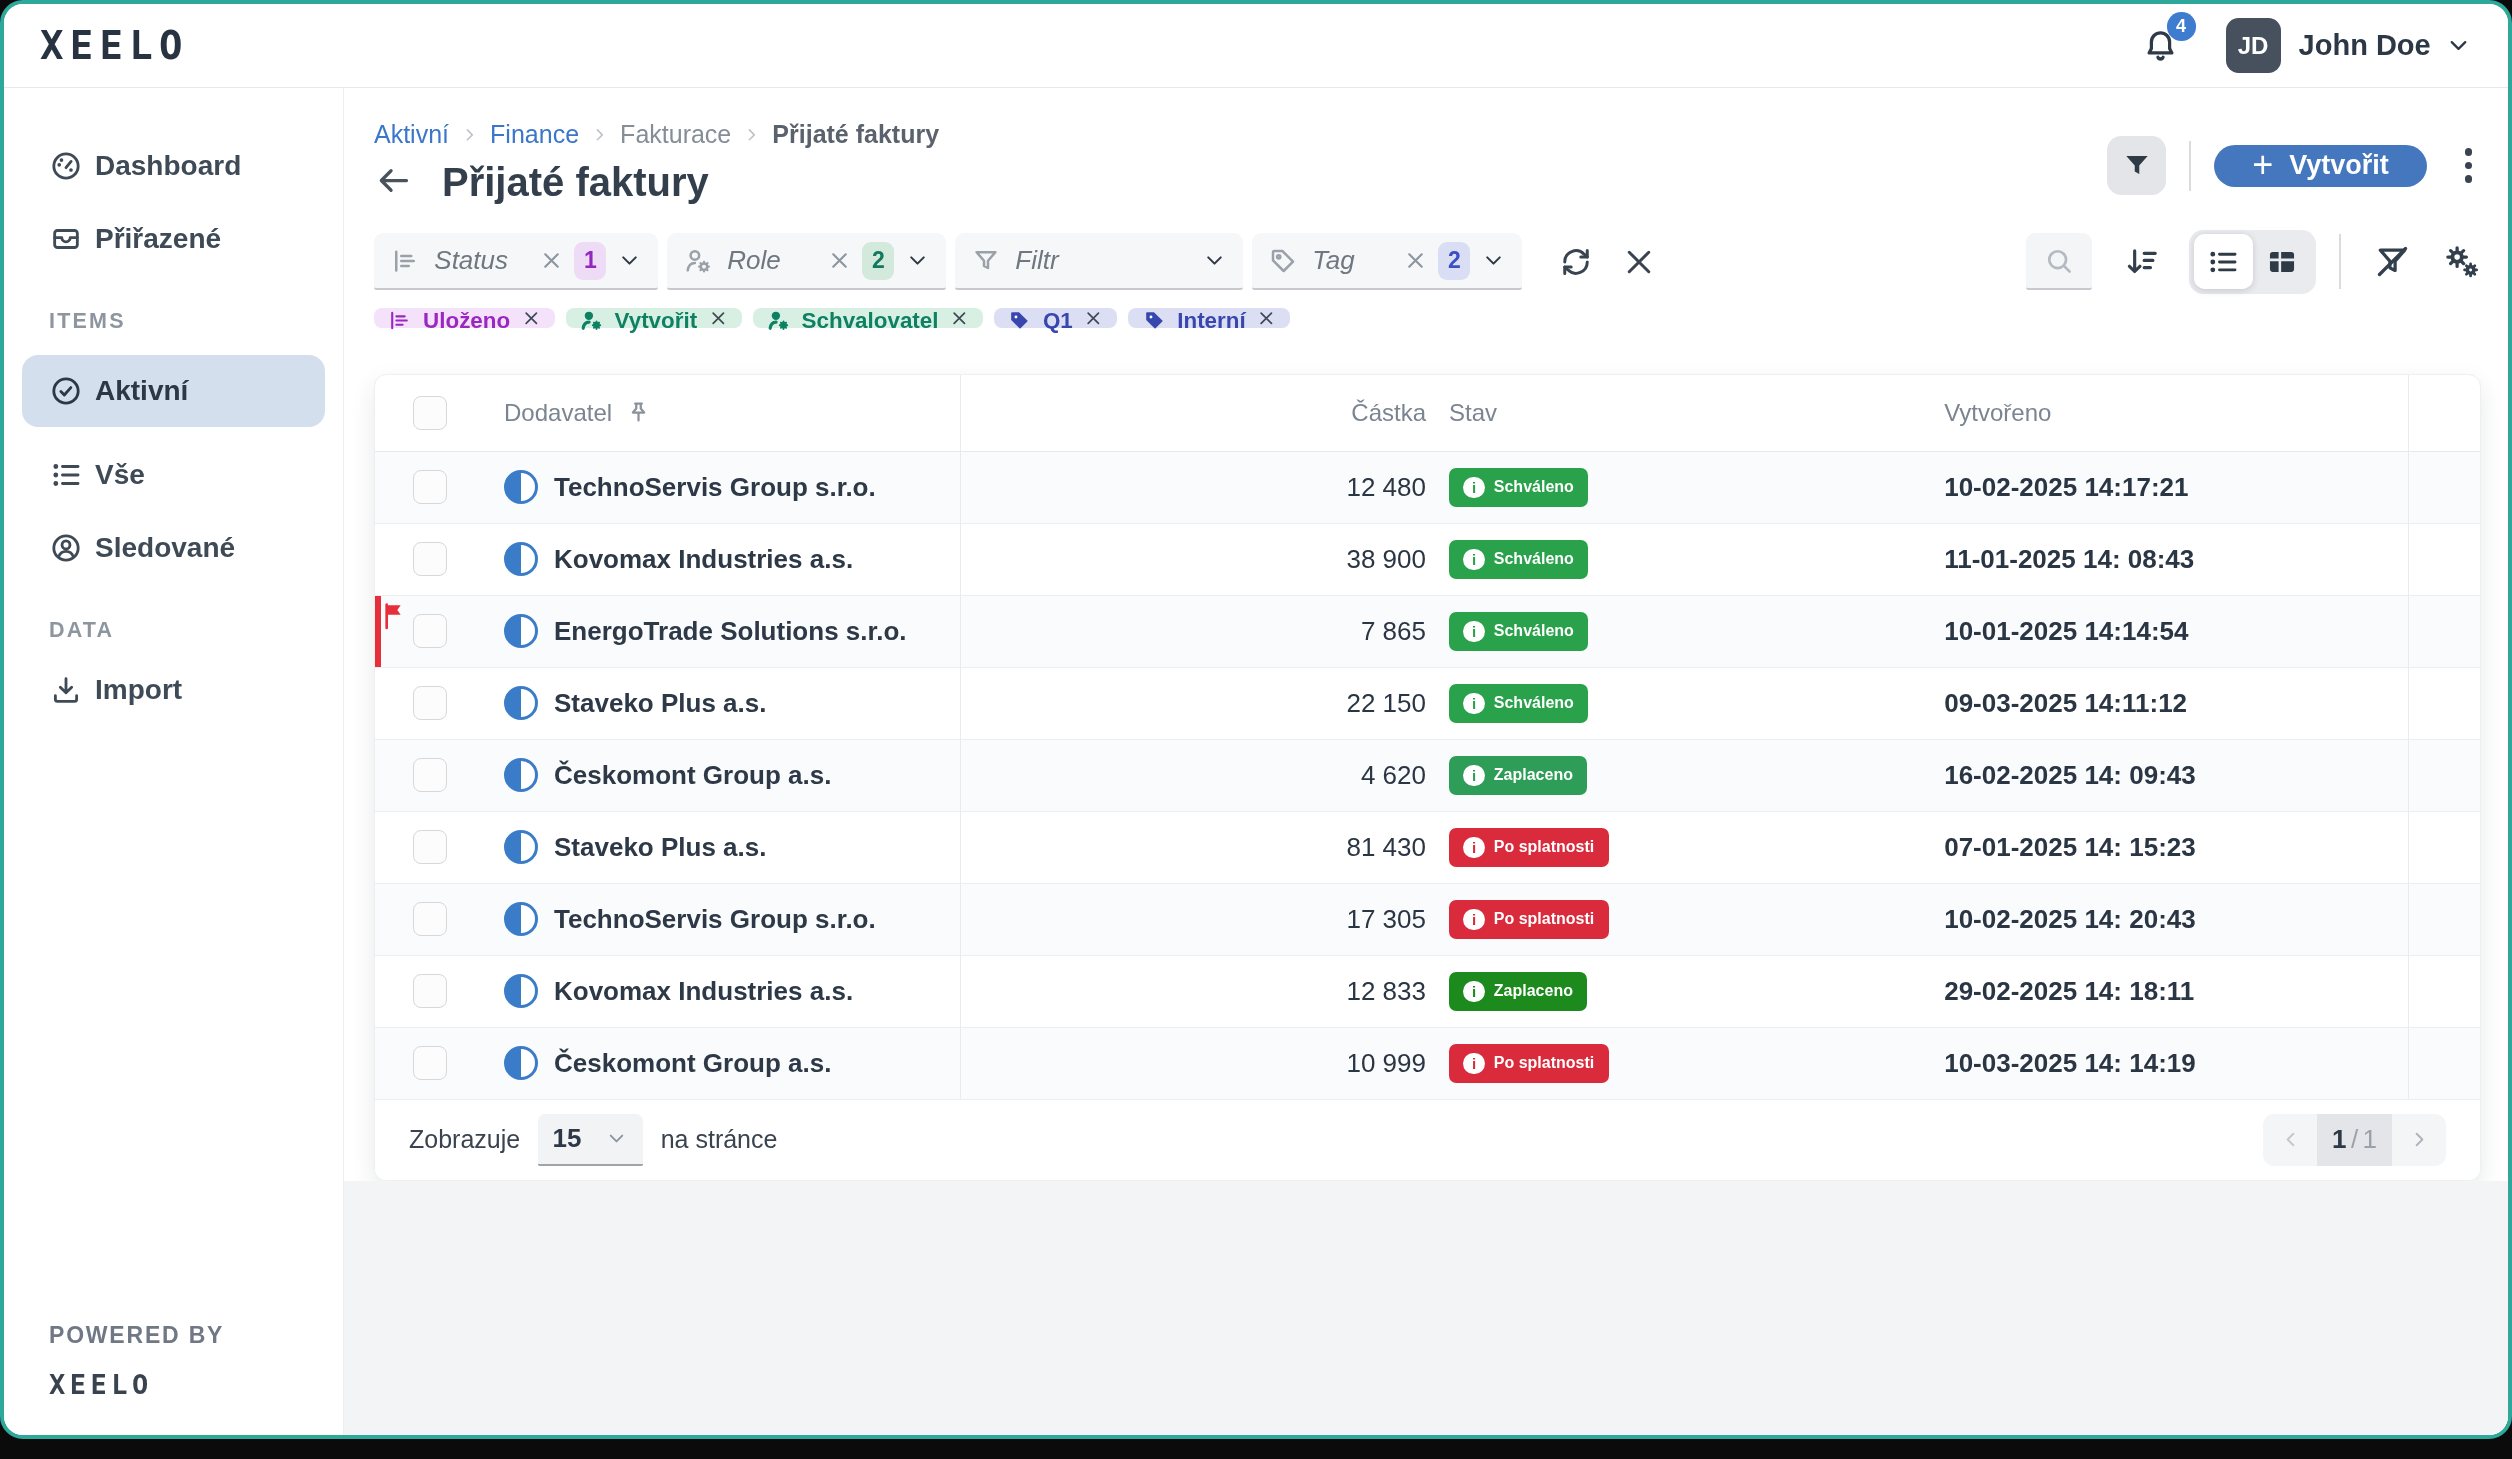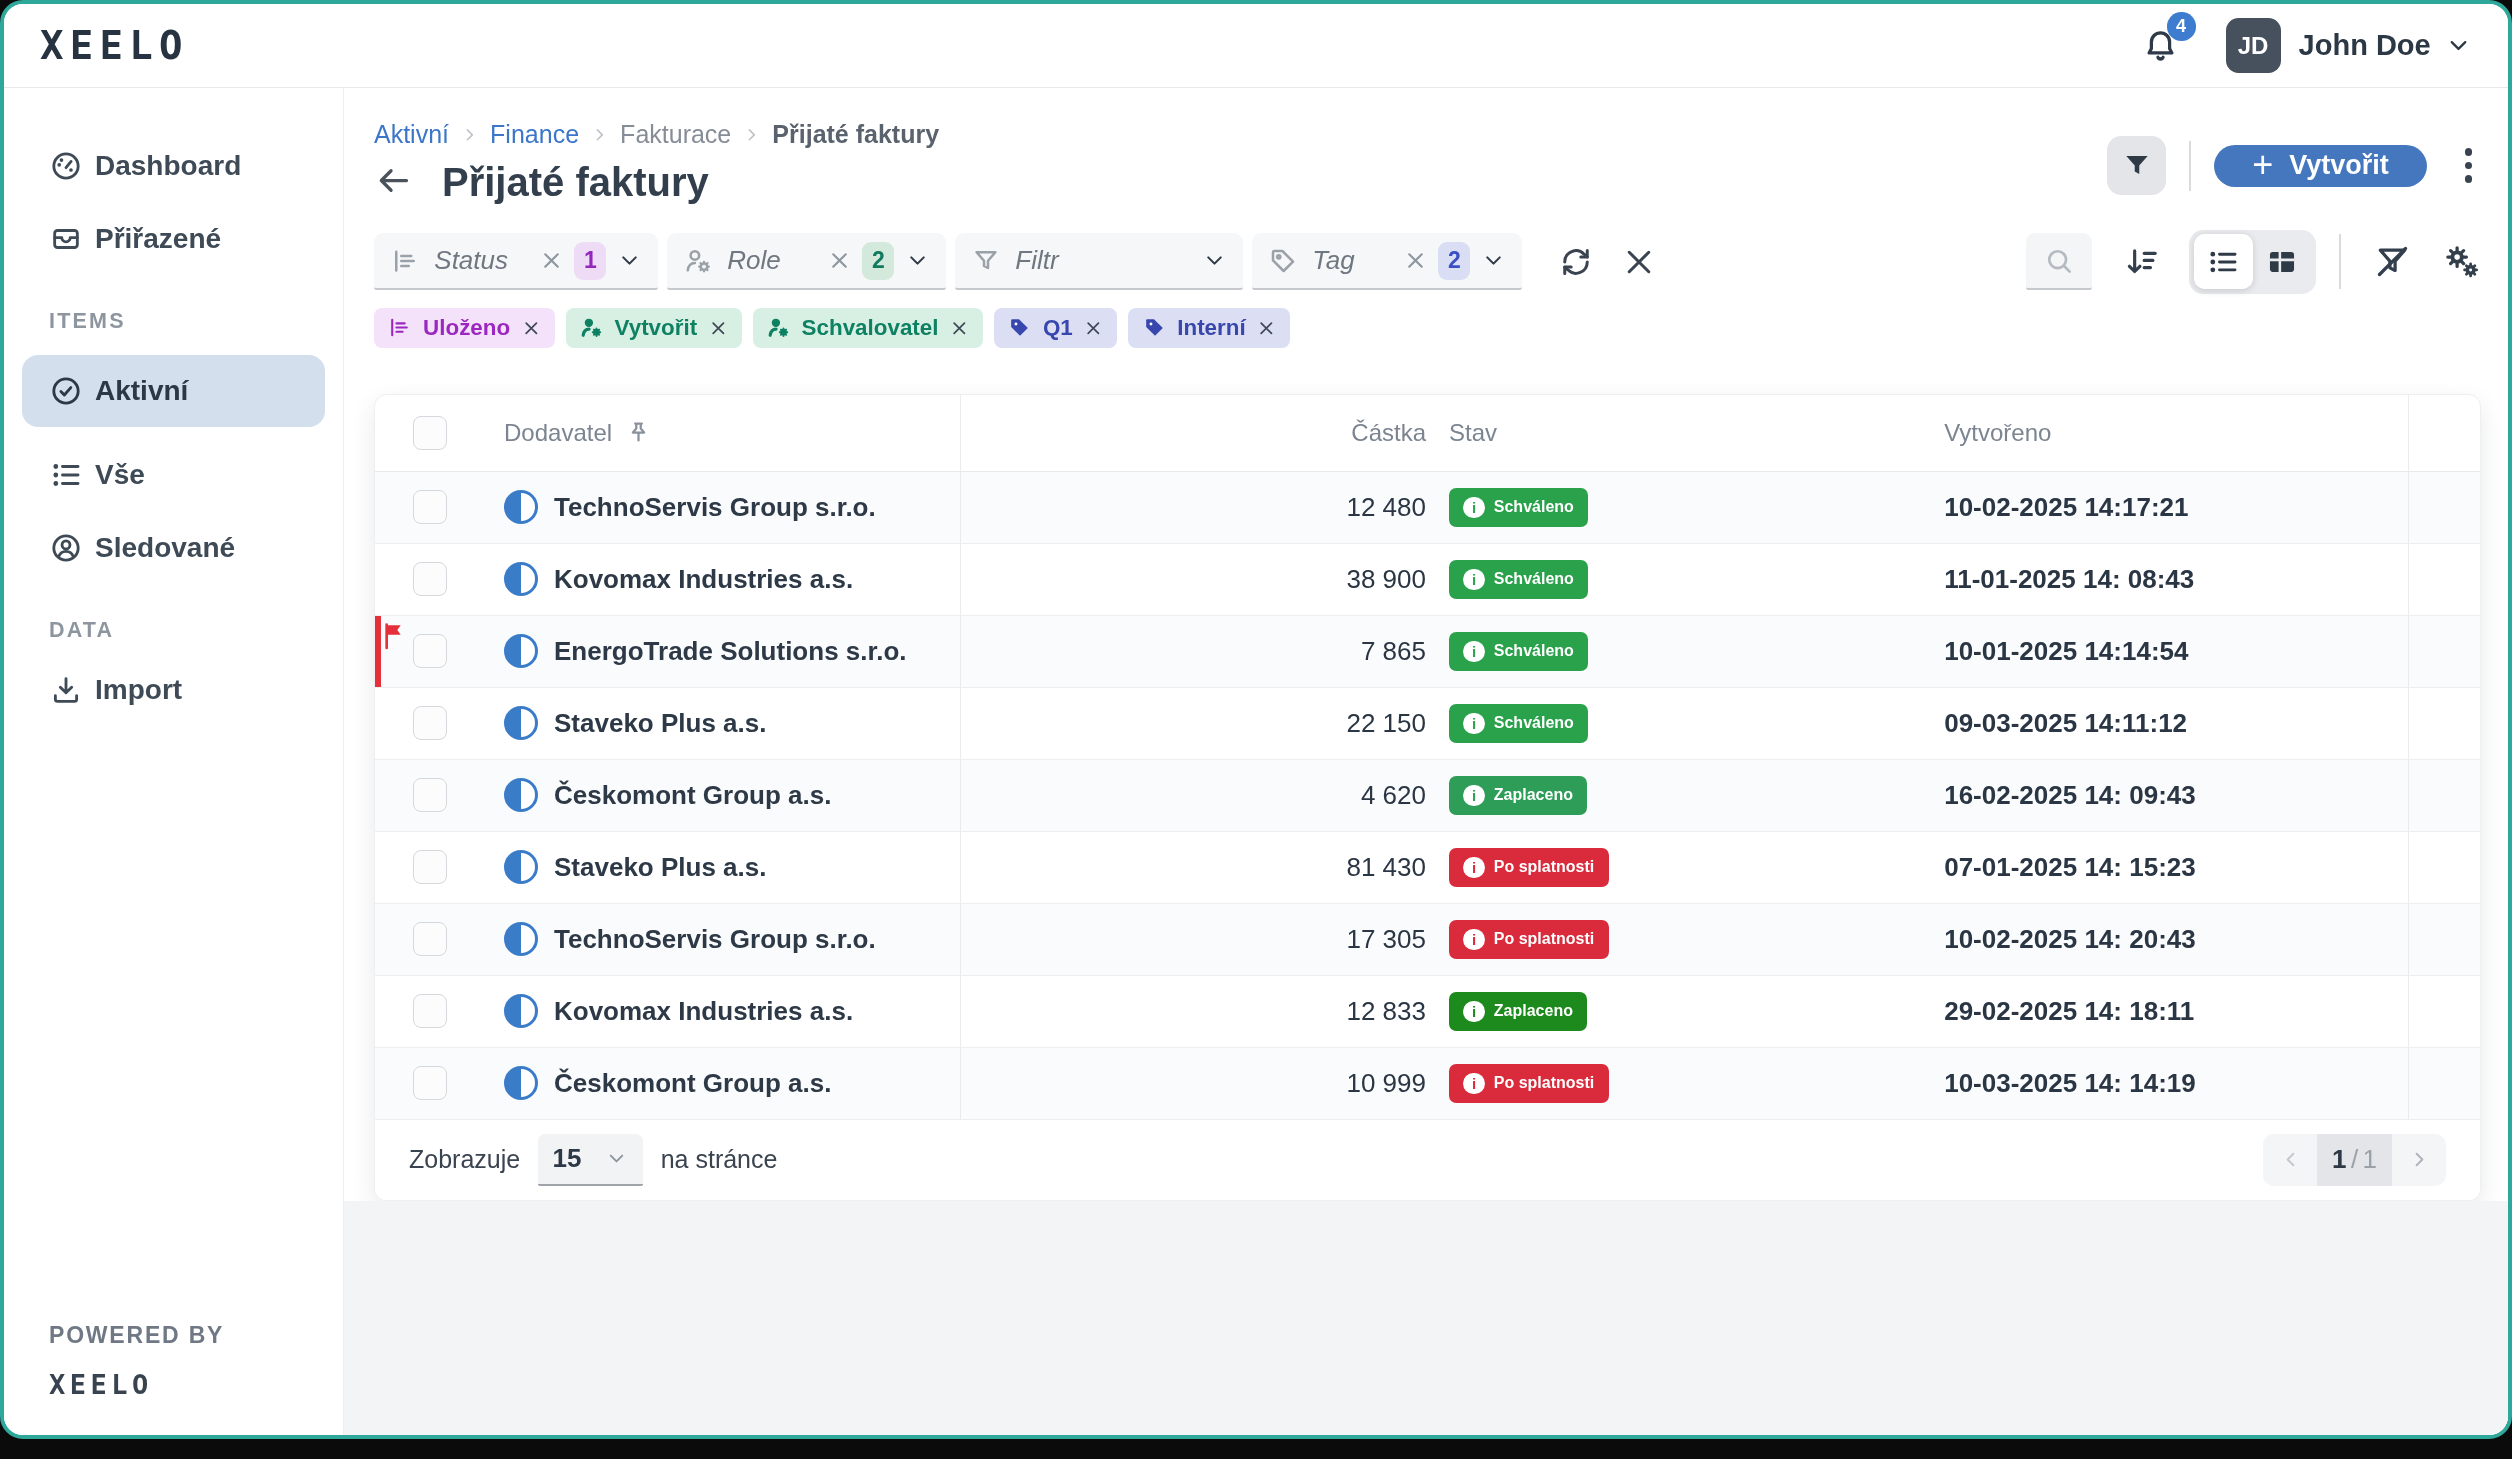--- a/index.html
+++ b/index.html
@@ -99,21 +99,21 @@
     justify-content:center; color:#2f3a47; cursor:pointer; }
   .tbtn.active { background:#fff; box-shadow:0 1.8px 7.2px rgba(0,0,0,.14); }
   .tbtn svg { width:34px; height:34px; }
   .tooldiv { width:1.8px; height:55px; background:#d9dcdf; margin:0 23px; }
   .tool-ic { color:#333f4c; cursor:pointer; margin-left:9px; }
   .tool-ic svg { width:39px; height:39px; }
   .tool-ic + .tool-ic { margin-left:30px; }
 
   
   .chips { display:flex; align-items:center; gap:10.7px; margin-top:14.3px; }
-  .chip { height:40px; border-radius:8px; display:flex; align-items:center; gap:10.7px;
+  .chip { height:20px; border-radius:8px; display:flex; gap:10.7px;
     padding:0 13.4px; font-size:22.4px; font-weight:700; white-space:nowrap; }
   .chip svg.cic { width:25px; height:25px; flex:0 0 25px; }
   .chip .cx { width:20.6px; height:20.6px; color:#3f4854; cursor:pointer; }
 
   
   .card { margin-top:46px; background:#fff; border:0.9px solid #edeff1; border-radius:12.5px;
     box-shadow:0 9px 23px rgba(25,39,61,.10); overflow:hidden; }
   .thead { display:flex; align-items:center; height:77px; border-bottom:1.8px solid #e7e9eb;
     color:#7b8591; font-size:24px; }
   .c-sup { flex:0 0 586px; display:flex; align-items:center; padding-left:38px;

